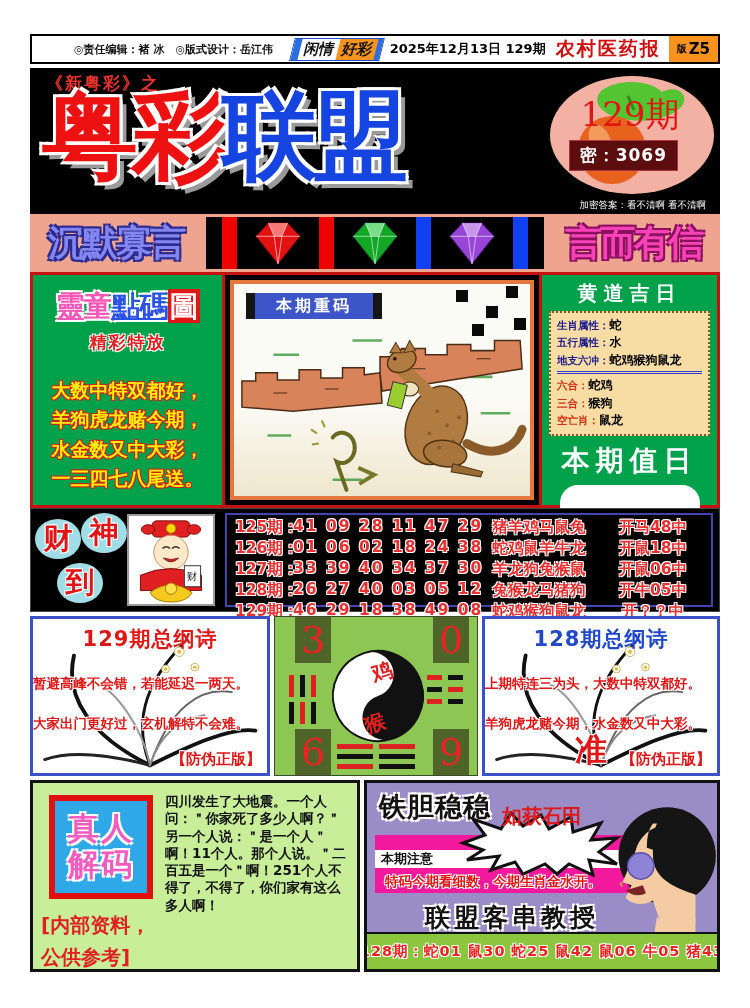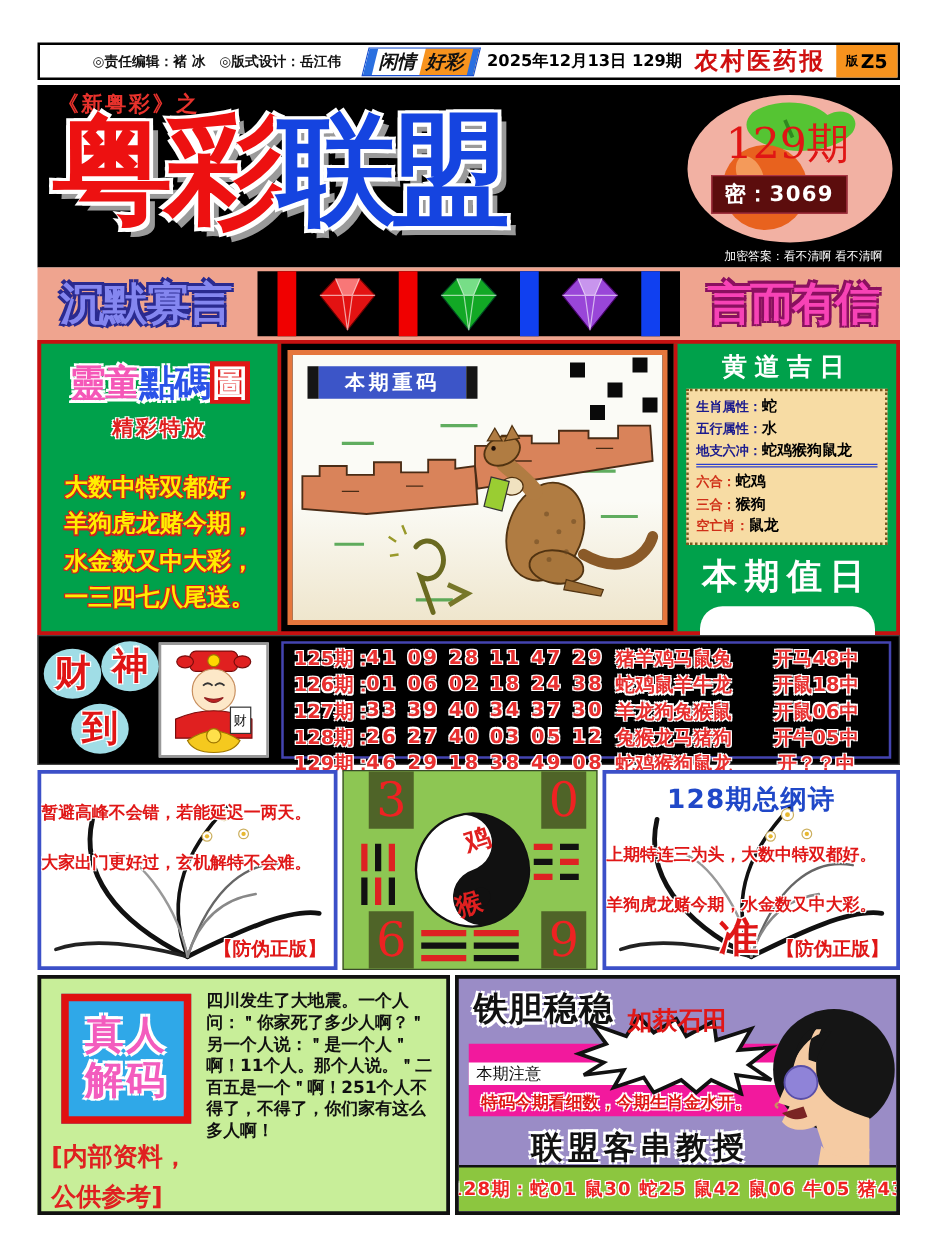--- a/index.html
+++ b/index.html
@@ -42,21 +42,21 @@
   .bn-right { color:#f743b6; text-shadow:-2px -2px 0 #8b1060,2px -2px 0 #8b1060,-2px 2px 0 #8b1060,2px 2px 0 #8b1060; }
   .bn-gems { flex:1; height:52px; background:#000; margin:0 4px; display:flex; align-items:center; justify-content:space-evenly; }
   .bn-bar { width:15px; height:100%; }
   .bn-gem { width:50px; height:46px; }
 
   
   .mainrow { position:absolute; left:30px; top:272px; width:690px; height:236px; border:3px solid #c61111; display:flex; background:#c61111; }
   .tips { width:192px; background:#00a14b; border-right:3px solid #c61111; text-align:center; padding-top:12px; }
   .tips-title { font-size:29px; font-weight:900; letter-spacing:-1px; }
   .tips-t1 { color:#f557b8; text-shadow:-2px -2px 0 #fff,2px -2px 0 #fff,-2px 2px 0 #fff,2px 2px 0 #fff; }
-  .tips-t2 { color:#2b52e8; text-shadow:-2px -2px 0 #fff,2px -2px 0 #fff,-2px 2px 0 #fff,2px 2px 0 #fff; }
+  .tips-t2 { color:#2b52e8; text-shadow:-2px -2px 0 #fff,2px -2px 0 #fff,-2px 2px 0 #fff,2px 2px 0 #fff;text-decoration:underline; }
   .tips-t3 { color:#fff; background:#e01717; padding:0 2px; }
   .tips-sub { margin-top:4px; font-size:17px; font-weight:900; color:#e02020;
     text-shadow:-1px -1px 0 #fff,1px -1px 0 #fff,-1px 1px 0 #fff,1px 1px 0 #fff; letter-spacing:2px; }
   .tips-poem { margin-top:22px; font-size:19px; font-weight:900; color:#ffee00; line-height:1.55;
     text-shadow:-1px -1px 0 #d02020,1px -1px 0 #d02020,-1px 1px 0 #d02020,1px 1px 0 #d02020; }
   .pict { flex:1; background:#000; padding:5px; }
   .pict-frame { width:100%; height:100%; border:4px solid #e5763c; background:linear-gradient(#fbfbf6 55%, #efe6cd);
     position:relative; overflow:hidden; }
   .pict-sign { position:absolute; left:12px; top:9px; display:flex; align-items:stretch; height:26px; z-index:2; }
   .pict-sign .post { width:9px; background:#151515; }
@@ -125,21 +125,21 @@
     display:flex; flex-direction:column; align-items:center; justify-content:center; line-height:1.15; }
   .dc-badge span { color:#f35cbe; font-size:31px; font-weight:900; letter-spacing:2px;
     text-shadow:-2px -2px 0 #fff,2px -2px 0 #fff,-2px 2px 0 #fff,2px 2px 0 #fff; }
   .dc-note { position:absolute; left:8px; top:126px; color:#e02020; font-size:20px; font-weight:900; line-height:1.6; white-space:nowrap; }
   .dc-joke { position:absolute; left:132px; top:10px; width:188px; color:#111; font-size:13.5px; font-weight:bold; line-height:1.28; }
   .prof { position:absolute; left:364px; top:780px; width:356px; height:192px; background:#9a8cc6; border:3px solid #111; overflow:hidden; }
   .pf-head { position:absolute; left:12px; top:6px; color:#111; font-size:27px; font-weight:900; letter-spacing:1px;
     text-shadow:-2px -2px 0 #fff,2px -2px 0 #fff,-2px 2px 0 #fff,2px 2px 0 #fff; z-index:1; }
   .pf-band { position:absolute; left:8px; top:52px; width:268px; height:58px; background:#f2199d; z-index:1; }
   .pf-white { position:absolute; left:0; top:15px; width:100%; height:18px; background:#fff; }
-  .pf-notice { position:absolute; left:6px; top:15px; font-size:13px; font-weight:400; color:#111; z-index:2; }
+  .pf-notice { position:absolute; left:6px; top:15px; font-size:13px; font-weight:700; color:#111; z-index:2; }
   .pf-tip { position:absolute; left:10px; top:38px; color:#e01717; font-size:13.5px; font-weight:900; white-space:nowrap;
     text-shadow:-1px -1px 0 #fff,1px -1px 0 #fff,-1px 1px 0 #fff,1px 1px 0 #fff; z-index:2; }
   .pf-burst { position:absolute; left:92px; top:28px; width:176px; height:66px; z-index:3; }
   .pf-burst-text { position:absolute; left:0; top:20px; width:100%; text-align:center; color:#e01717; font-size:20px; font-weight:bold;
     font-family:"DejaVu Serif","Liberation Serif",serif; z-index:4; }
   .pf-byline { position:absolute; left:0; top:118px; width:290px; text-align:center; color:#111; font-size:25px; font-weight:900; letter-spacing:4px;
     text-shadow:-2px -2px 0 #fff,2px -2px 0 #fff,-2px 2px 0 #fff,2px 2px 0 #fff; z-index:1; }
   .pf-face { position:absolute; right:-4px; top:6px; width:128px; height:152px; z-index:2; }
   .pf-footer { position:absolute; left:0; bottom:0; width:100%; height:37px; background:#8cc63f; border-top:2px solid #111;
     display:flex; align-items:center; justify-content:center; color:#e22; font-size:14.5px; font-weight:900; letter-spacing:1px; z-index:5;
@@ -380,20 +380,21 @@
       </g>
       <g>
         <circle cx="150" cy="34" r="5" fill="#fff" stroke="#ccb060"></circle>
           <circle cx="150" cy="34" r="2" fill="#e8b830"></circle>
         <circle cx="136" cy="52" r="4" fill="#fff" stroke="#ccb060"></circle>
           <circle cx="136" cy="52" r="1.8" fill="#e8b830"></circle>
         <circle cx="166" cy="50" r="4" fill="#fff" stroke="#ccb060"></circle>
           <circle cx="166" cy="50" r="1.8" fill="#e8b830"></circle>
       </g>
     </svg>
+    <div class="poem-title red">129期总纲诗</div>
     <div class="poem-line">暂避高峰不会错，若能延迟一两天。</div>
     <div class="poem-line">大家出门更好过，玄机解特不会难。</div>
     <div class="poem-stamp">【防伪正版】</div>
   </div>
 
   <div class="grid-panel">
     <div class="corner c-tl">3</div>
     <div class="corner c-tr">0</div>
     <div class="corner c-bl">6</div>
     <div class="corner c-br">9</div>

